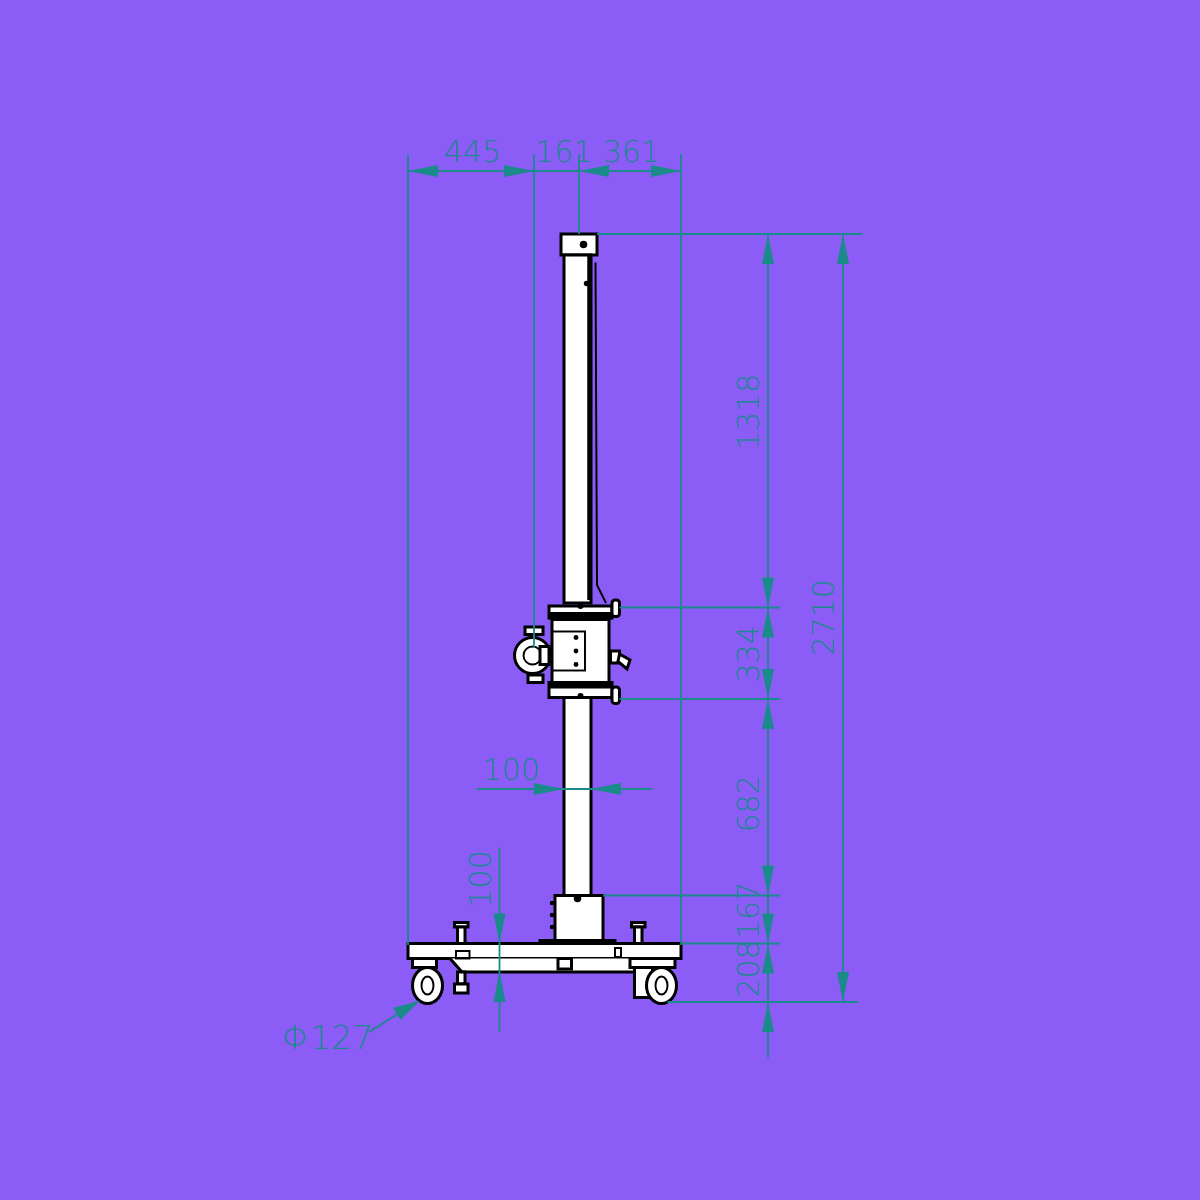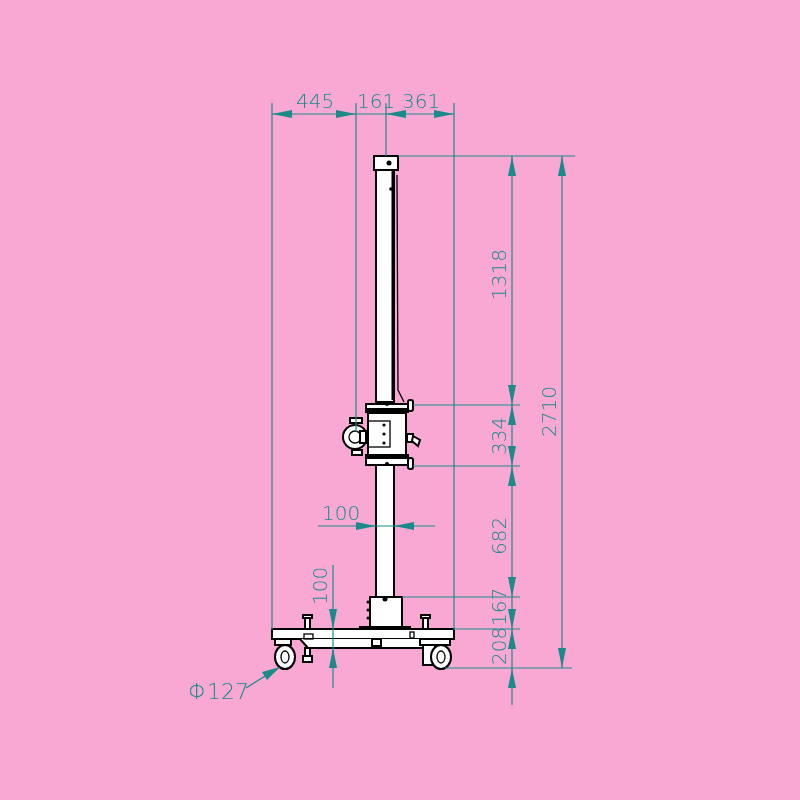--- a/index.html
+++ b/index.html
@@ -1,16 +1,16 @@
 <!DOCTYPE html>
 <html><head>
 <meta charset="utf-8">
 <style>
   html,body{margin:0;padding:0;background:#ffffff;}
-  #canvas{position:relative;width:800px;height:800px;background:#f9a8d4;overflow:hidden;}
+  #canvas{position:relative;width:800px;height:800px;background:#8b5cf6;overflow:hidden;}
   svg{position:absolute;left:0;top:0;}
   .dim{stroke:#1a8a8a;stroke-width:1.2;fill:none;}
   .arr{fill:#1a8a8a;}
   .obj{stroke:#000;stroke-width:2;fill:#fff;}
   .objthin{stroke:#000;stroke-width:1.3;fill:none;}
   .blk{fill:#000;}
   .lbl{font-family:"DejaVu Sans", sans-serif;font-size:20px;fill:#1a8a8a;font-weight:300;}
 </style>
 </head>
 <body>

